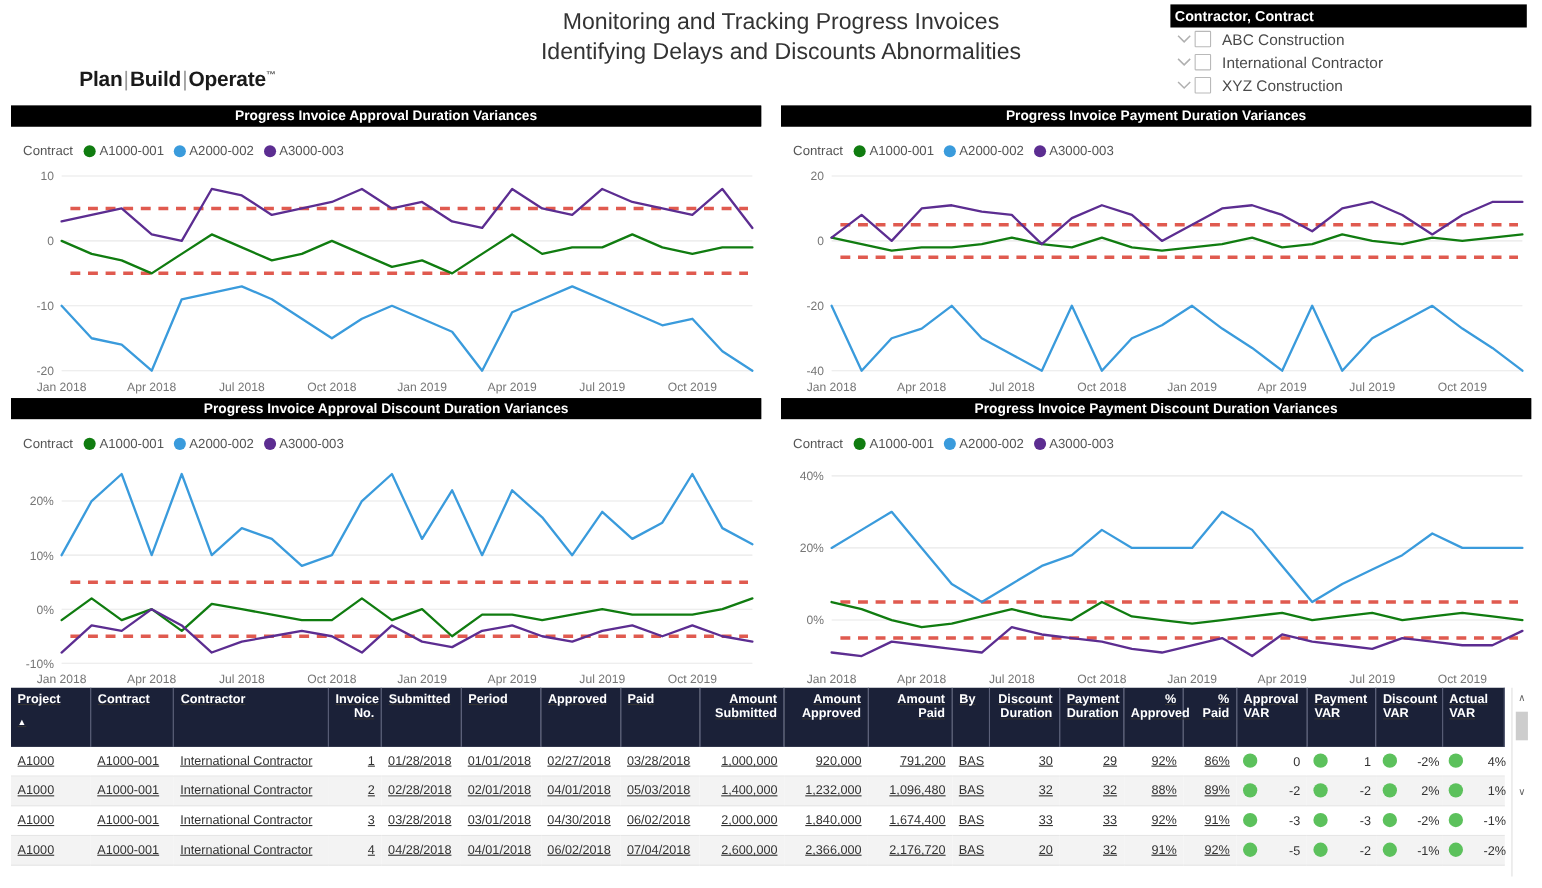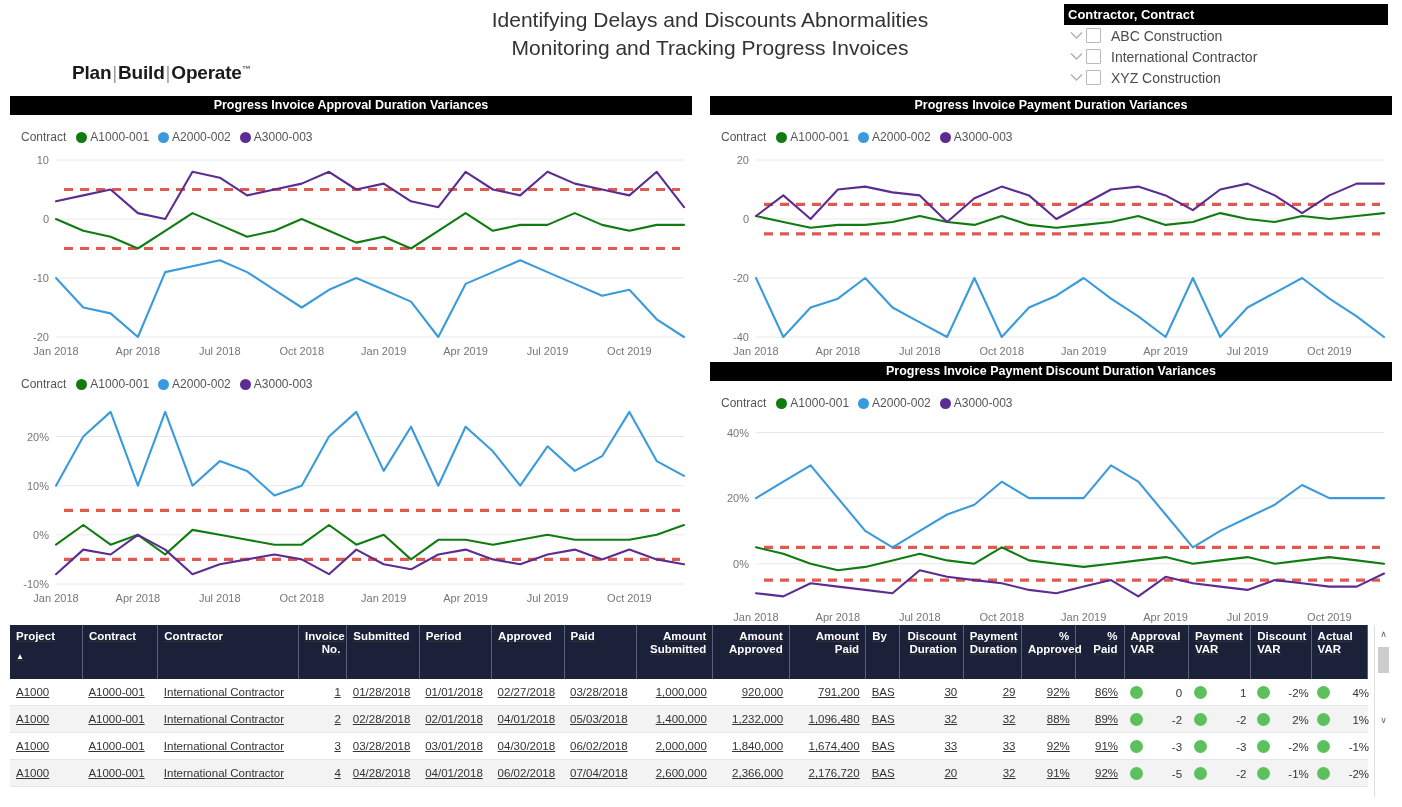--- a/index.html
+++ b/index.html
@@ -90,22 +90,22 @@
 </head>
 <body>
 
 <div class="header">
 
   <div class="logo">
     <div class="logo-tag"><span>Plan</span><span class="sep">|</span><span>Build</span><span class="sep">|</span><span>Operate</span><span class="logo-tm">™</span></div>
   </div>
 
   <div class="title">
+    <div>Monitoring and Tracking Progress Invoices</div>
     <div>Identifying Delays and Discounts Abnormalities</div>
-    <div>Monitoring and Tracking Progress Invoices</div>
   </div>
 
   <div class="slicer">
     <div class="slicer-head">Contractor, Contract</div>
     <div class="slicer-item">
       <span class="chev">
         <svg width="13" height="9" viewBox="0 0 13 9">
             <path d="M1 1.5 L6.5 7 L12 1.5" fill="none" stroke="#b0b0b0" stroke-width="1.4"></path>
           </svg>
       </span>
@@ -215,20 +215,21 @@
         <text x="291.7" y="207" text-anchor="middle" font-size="11" fill="#767676" font-family="Liberation Sans, sans-serif">Oct 2018</text>
         <text x="373.7" y="207" text-anchor="middle" font-size="11" fill="#767676" font-family="Liberation Sans, sans-serif">Jan 2019</text>
         <text x="455.6" y="207" text-anchor="middle" font-size="11" fill="#767676" font-family="Liberation Sans, sans-serif">Apr 2019</text>
         <text x="537.5" y="207" text-anchor="middle" font-size="11" fill="#767676" font-family="Liberation Sans, sans-serif">Jul 2019</text>
         <text x="619.4" y="207" text-anchor="middle" font-size="11" fill="#767676" font-family="Liberation Sans, sans-serif">Oct 2019</text>
       </svg>
     </div>
 </div>
 
 <div class="panel" id="panel2" style="left:10px;top:362px;width:682px;height:252px;">
+  <div class="panel-title">Progress Invoice Approval Discount Duration Variances</div>
   <div class="legend">
     <span class="legend-title">Contract</span>
     <span class="legend-item">
         <span class="legend-dot" style="background: rgb(16, 124, 16);"></span>
         <span class="legend-label">A1000-001</span>
       </span>
     <span class="legend-item">
         <span class="legend-dot" style="background: rgb(58, 155, 220);"></span>
         <span class="legend-label">A2000-002</span>
       </span>

